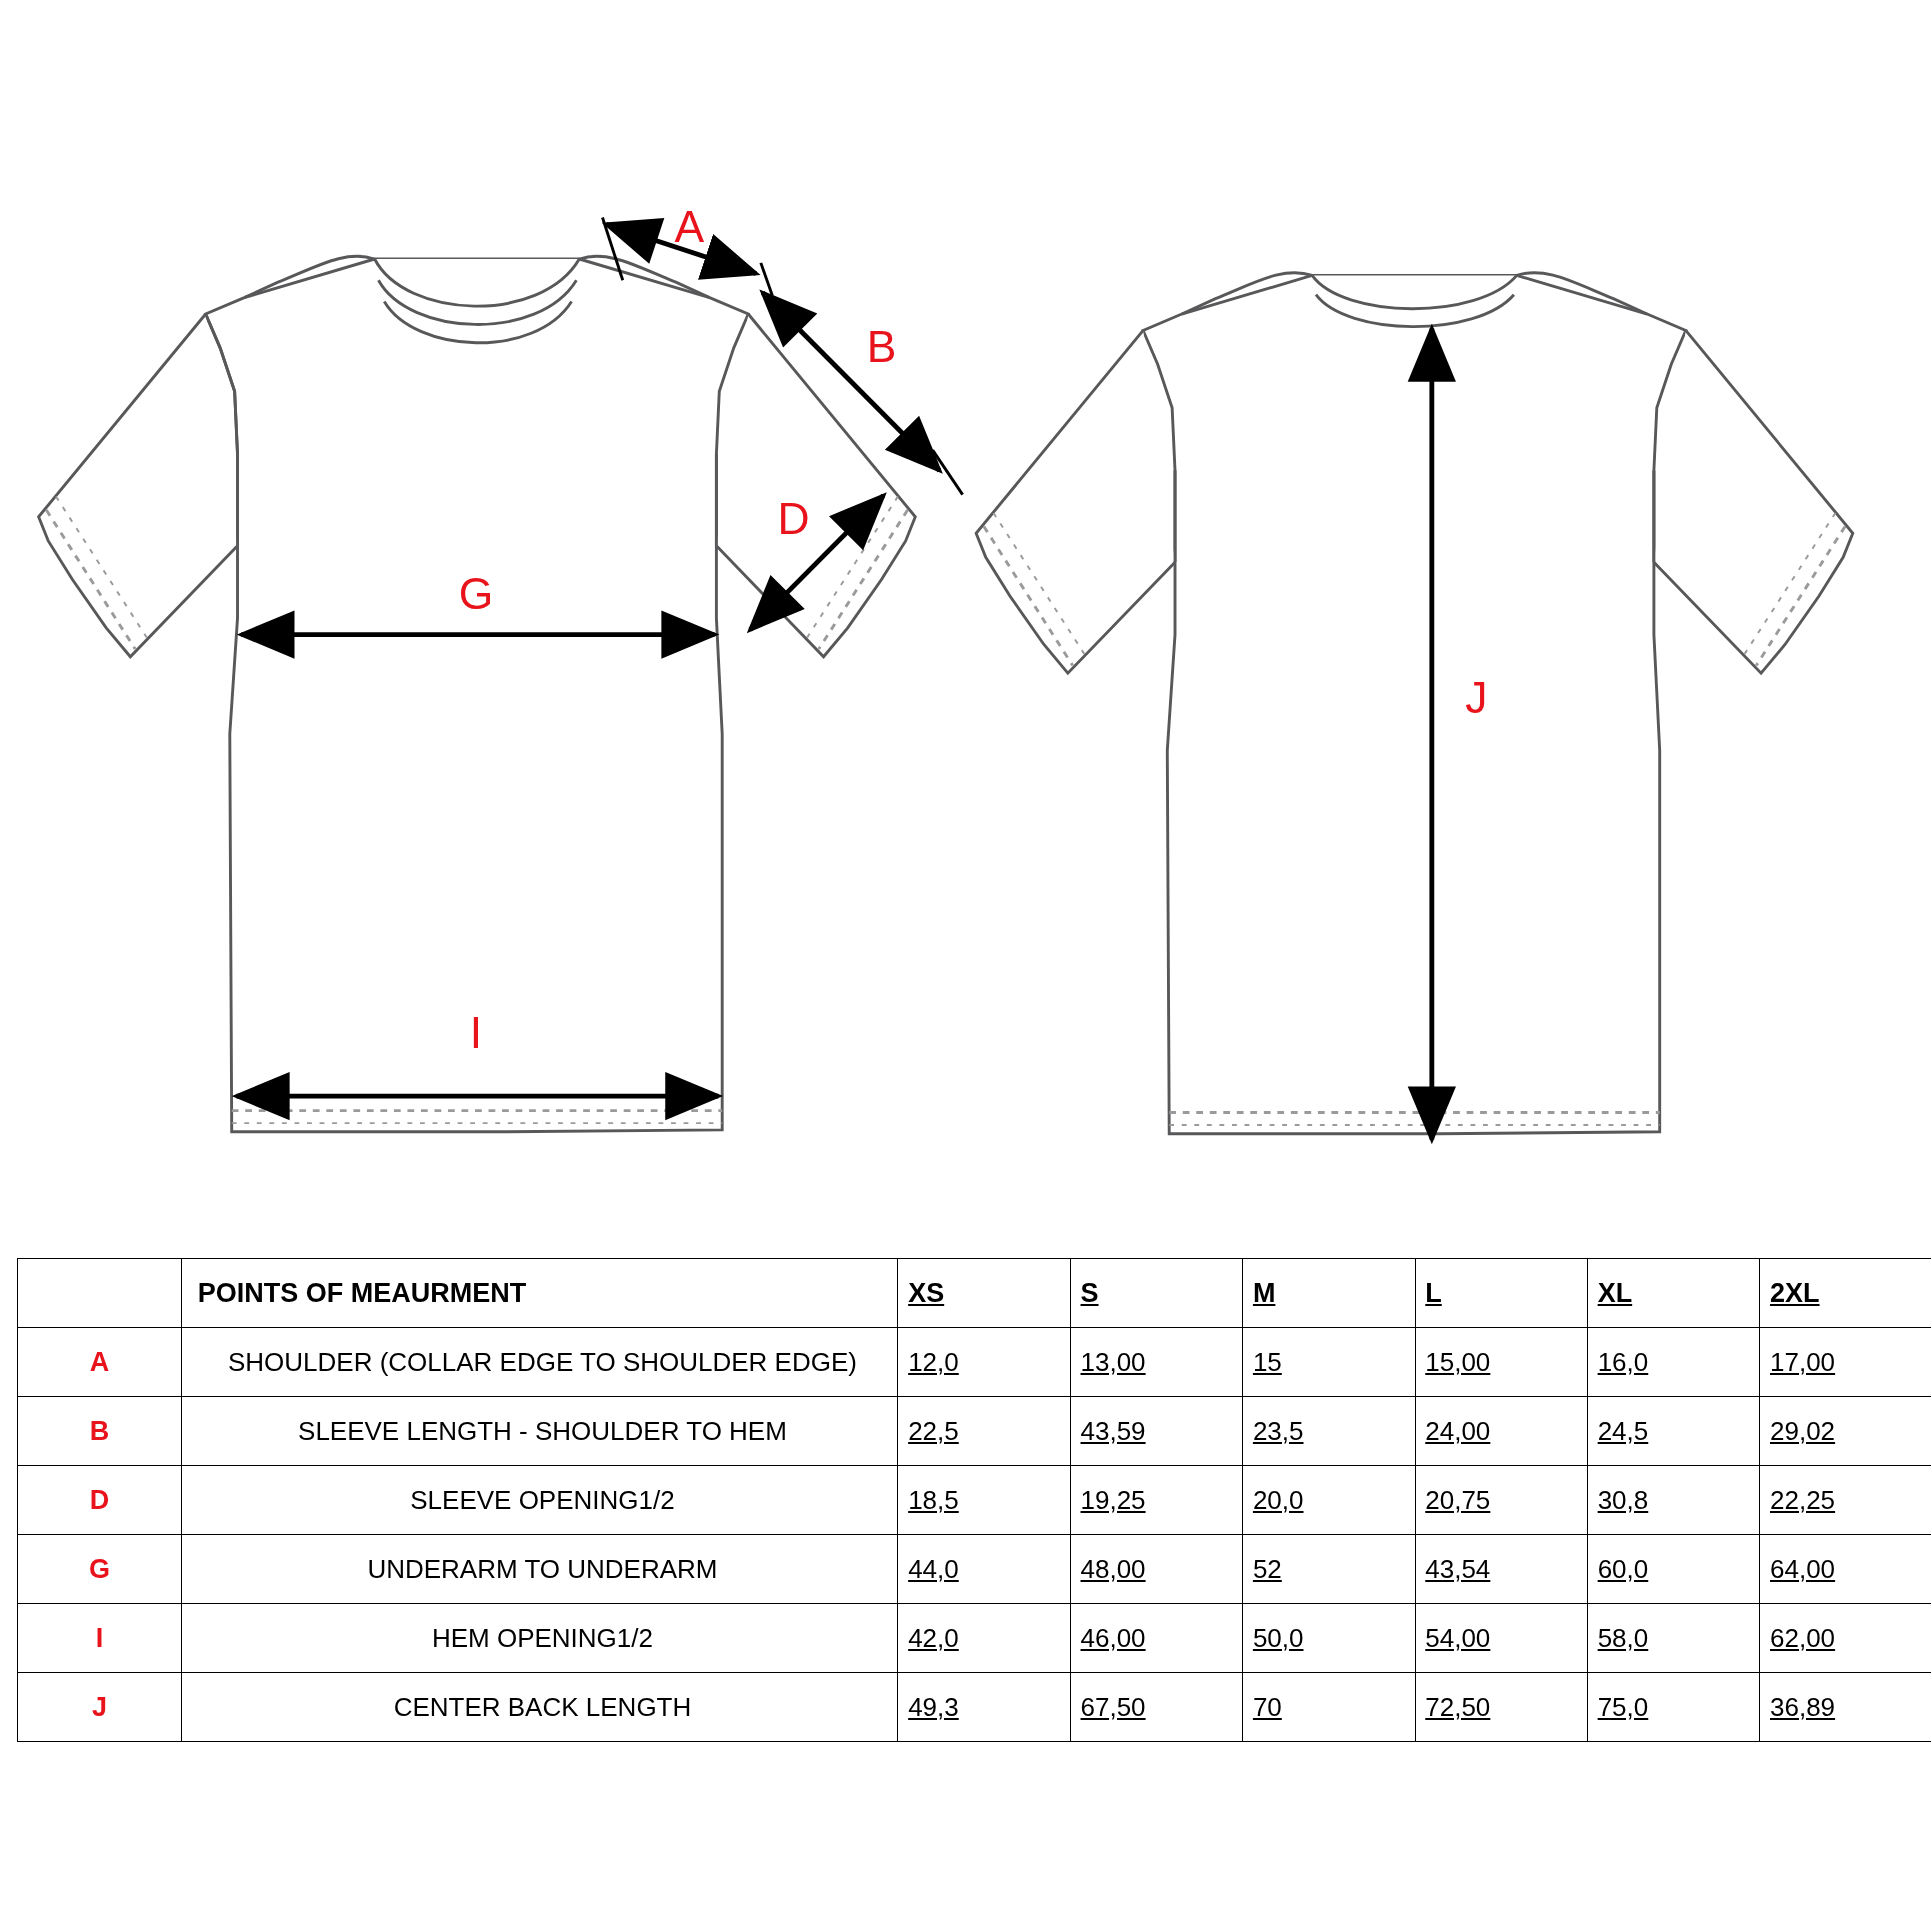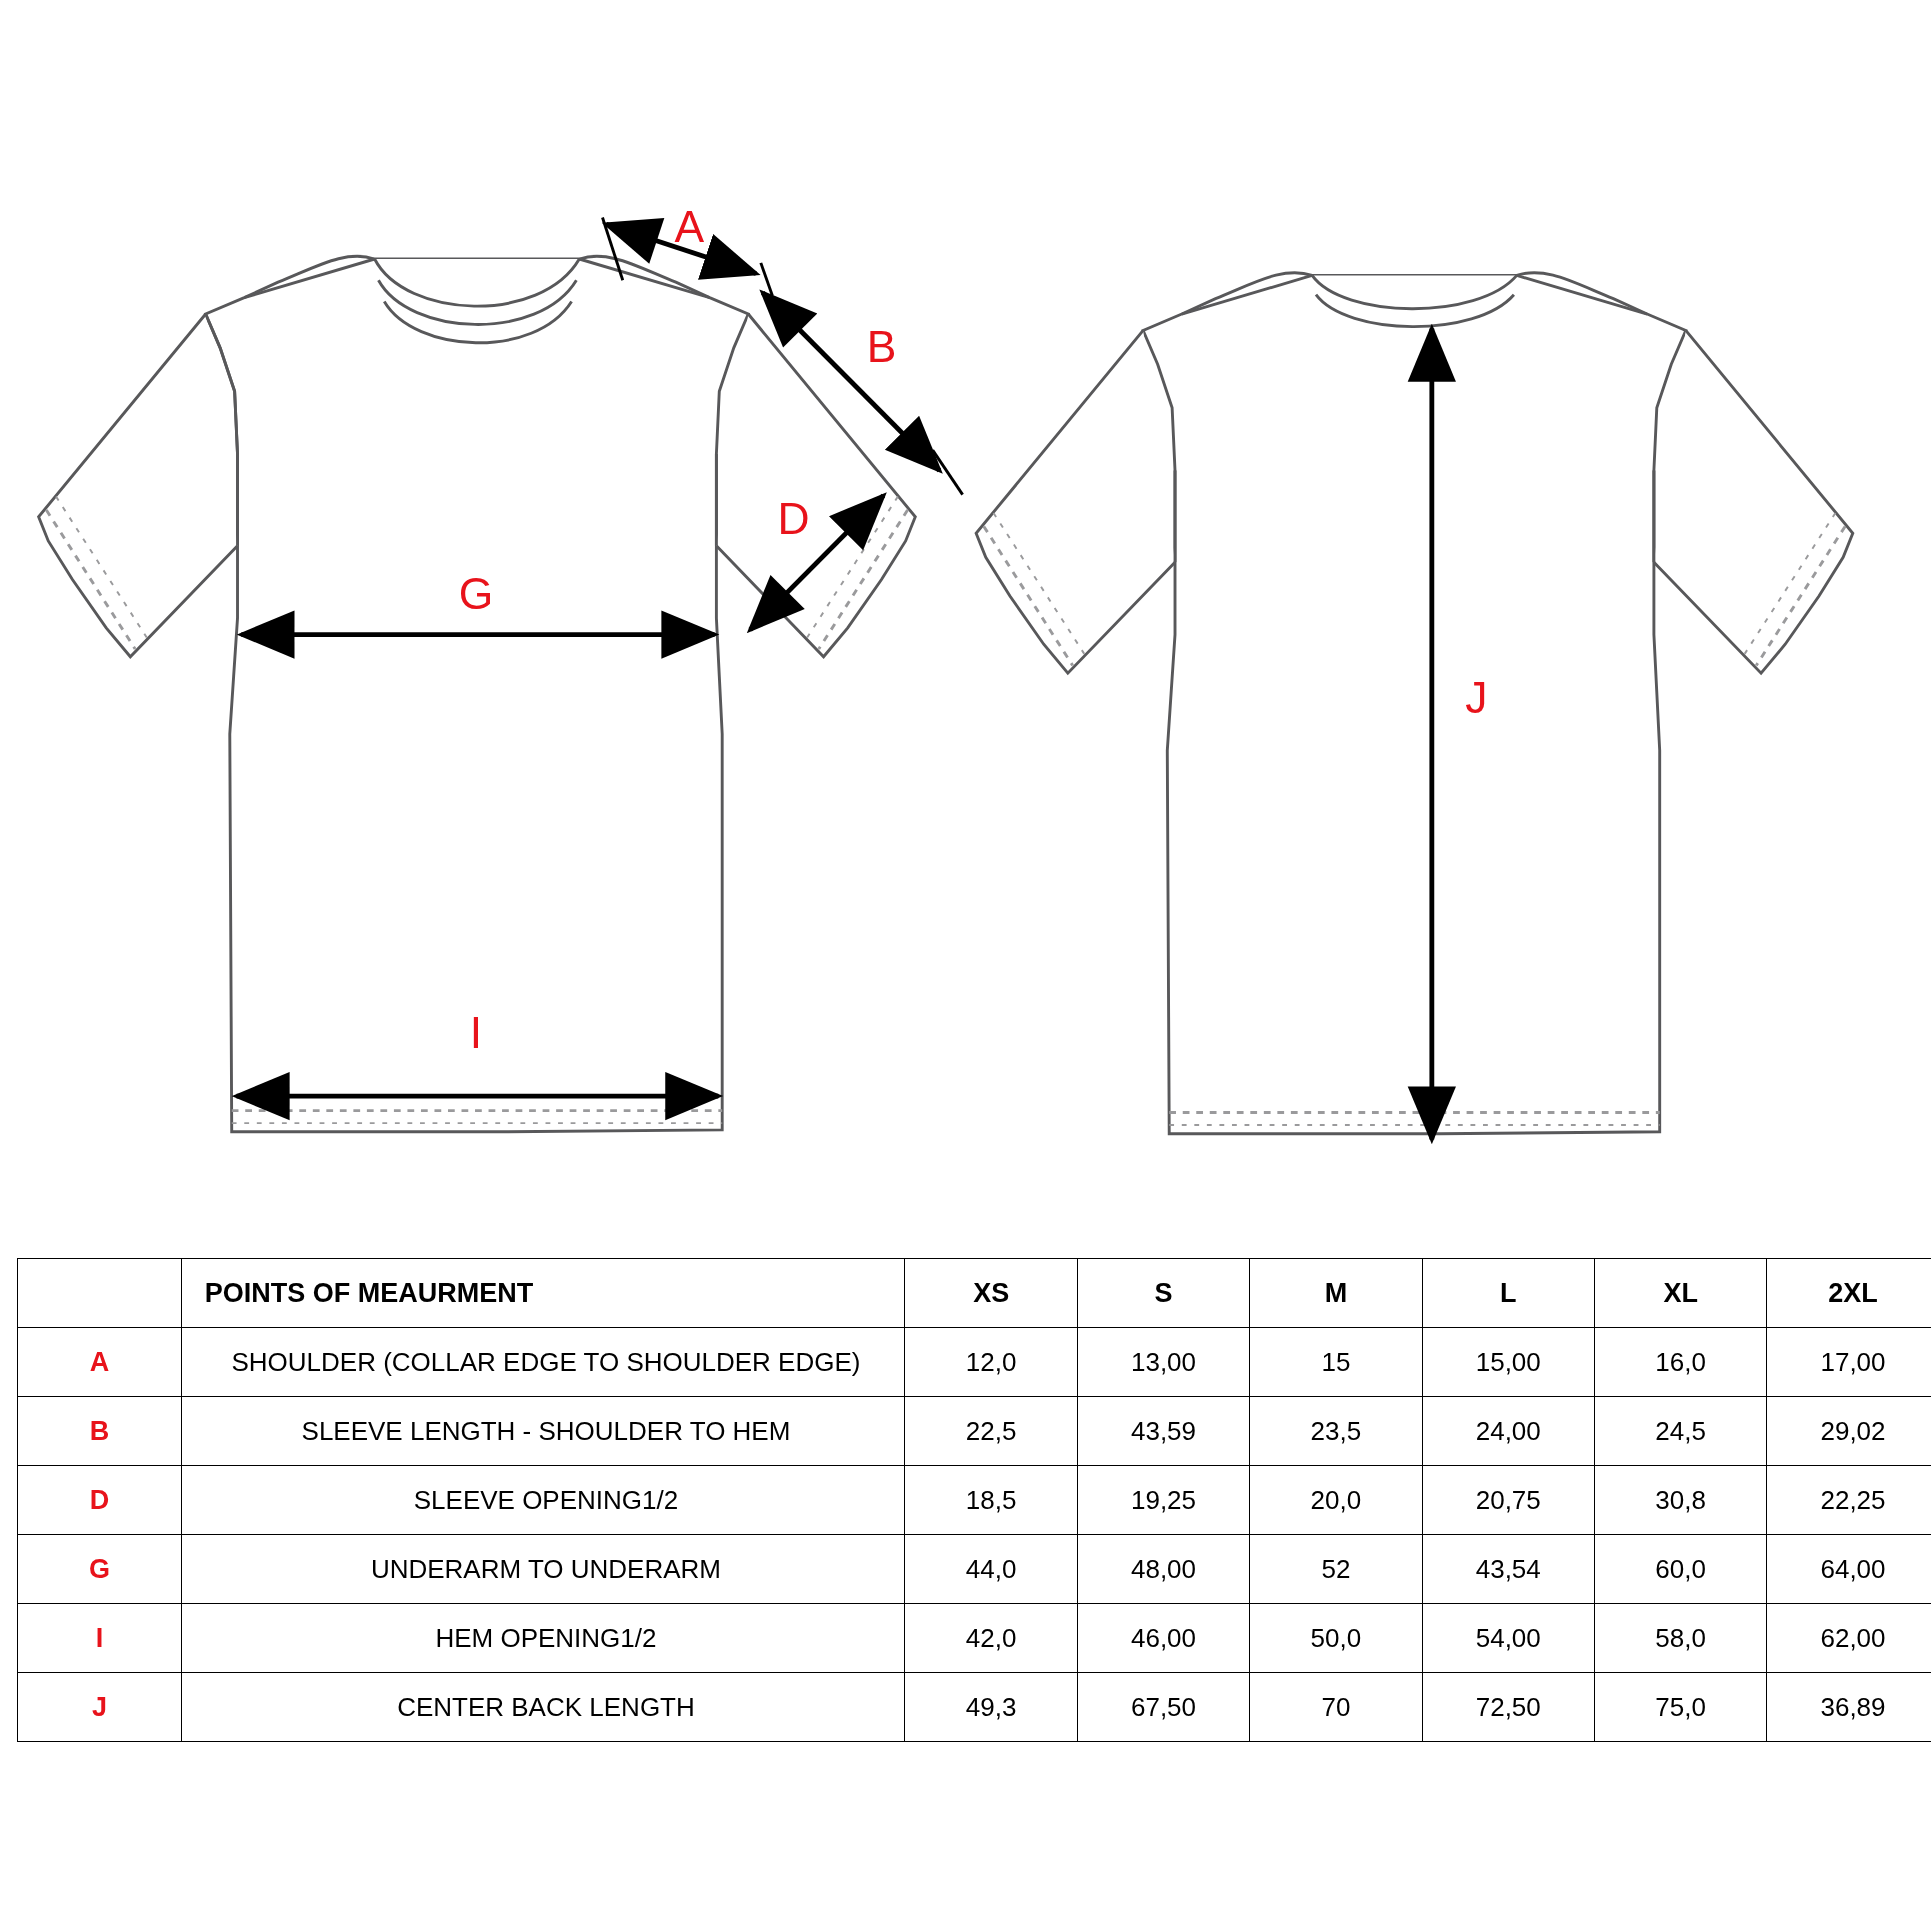--- a/index.html
+++ b/index.html
@@ -64,29 +64,30 @@
     font-weight: bold;
     font-size: 27px;
   }
   #measure-table .col-name {
     width: 690px;
     text-align: center;
     padding-left: 15.4px;
   }
   #measure-table .col-size {
     width: 152px;
-    text-align: center;
+    text-align: left;
+    text-decoration: underline;
   }
   #measure-table thead th {
     font-weight: bold;
     font-size: 27px;
   }
   #measure-table thead th.col-name {
     text-align: left;
-    padding-left: 23px;
+    padding-left: 16px;
   }
   #measure-table thead th.col-key {
     border-left: 1.9px solid #000000;
   }
 </style>
 </head>
 <body>
 
 <div id="page">
 

